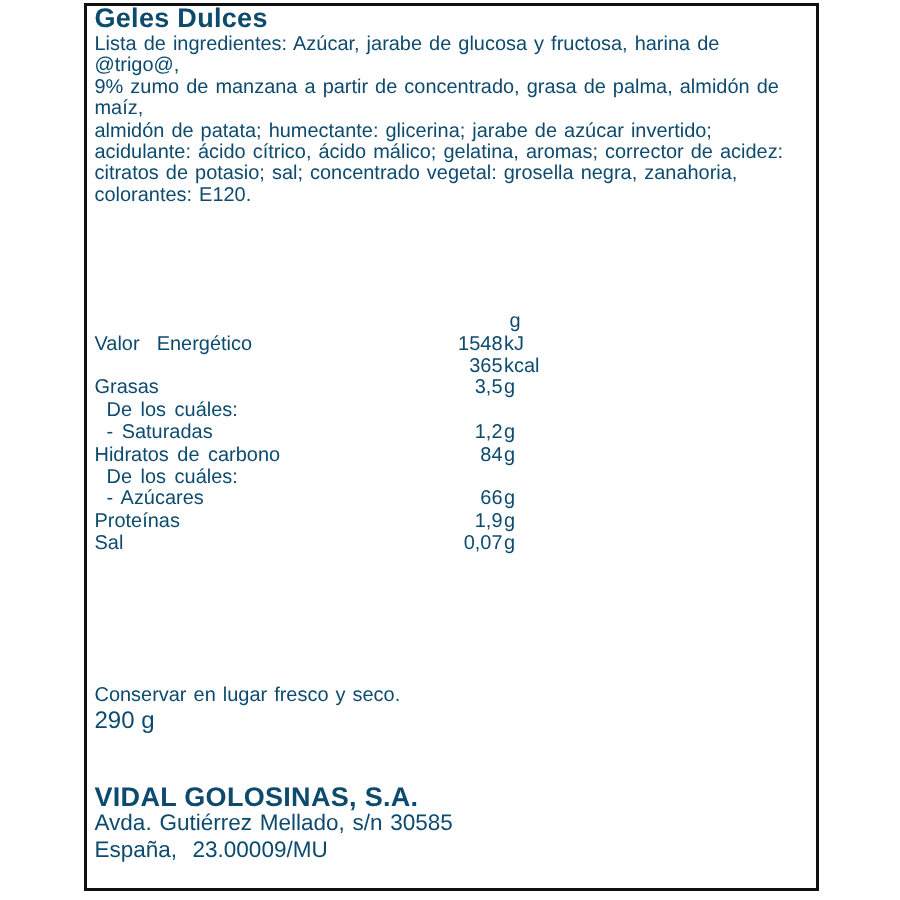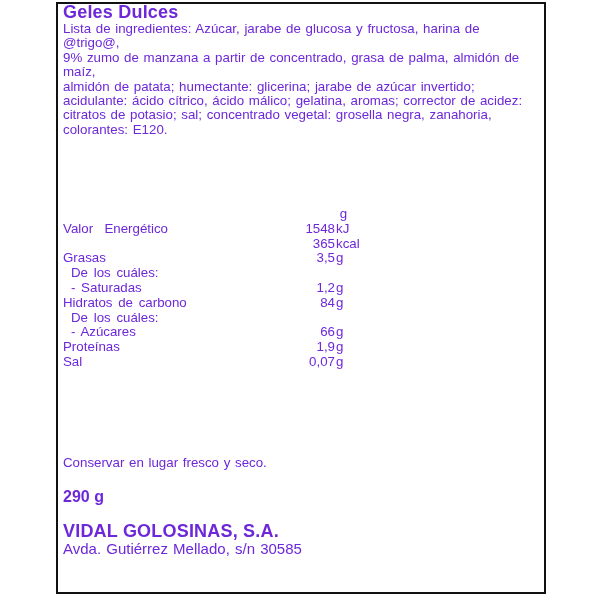--- a/index.html
+++ b/index.html
@@ -2,21 +2,21 @@
 <html><head>
 <meta charset="utf-8">
 <style>
   html, body { margin: 0; padding: 0; background: #ffffff; }
   .page {
     position: relative;
     width: 600px;
     height: 600px;
     background: #ffffff;
     font-family: "Liberation Sans", sans-serif;
-    color: #6d28d9;
+    color: #0c4a6e;
     overflow: hidden;
   }
   .label-box {
     position: absolute;
     left: 56px;
     top: 2px;
     width: 486px;
     height: 588px;
     border: 2px solid #111111;
     background: #ffffff;
@@ -57,23 +57,23 @@
     position: absolute;
     left: 5px;
     top: 451px;
     font-size: 13.3px;
     word-spacing: 1px;
     white-space: pre;
   }
   .net-weight {
     position: absolute;
     left: 5px;
-    top: 484px;
+    top: 468px;
     font-size: 16px;
-    font-weight: bold;
+    font-weight: normal;
     white-space: pre;
   }
   .mfr-name {
     position: absolute;
     left: 5px;
     top: 517px;
     font-size: 18px;
     font-weight: bold;
     letter-spacing: 0.2px;
     white-space: pre;
@@ -155,15 +155,16 @@
       </div>
 
     <div class="storage">Conservar en lugar fresco y seco.</div>
 
     <div class="net-weight">290 g</div>
 
     <div class="mfr-name">VIDAL GOLOSINAS, S.A.</div>
 
     <div class="addr-line addr-1">Avda. Gutiérrez Mellado, s/n 30585</div>
 
+    <div class="addr-line addr-2">España,  23.00009/MU</div>
 
   </div>
 </div>
 
 </body></html>

